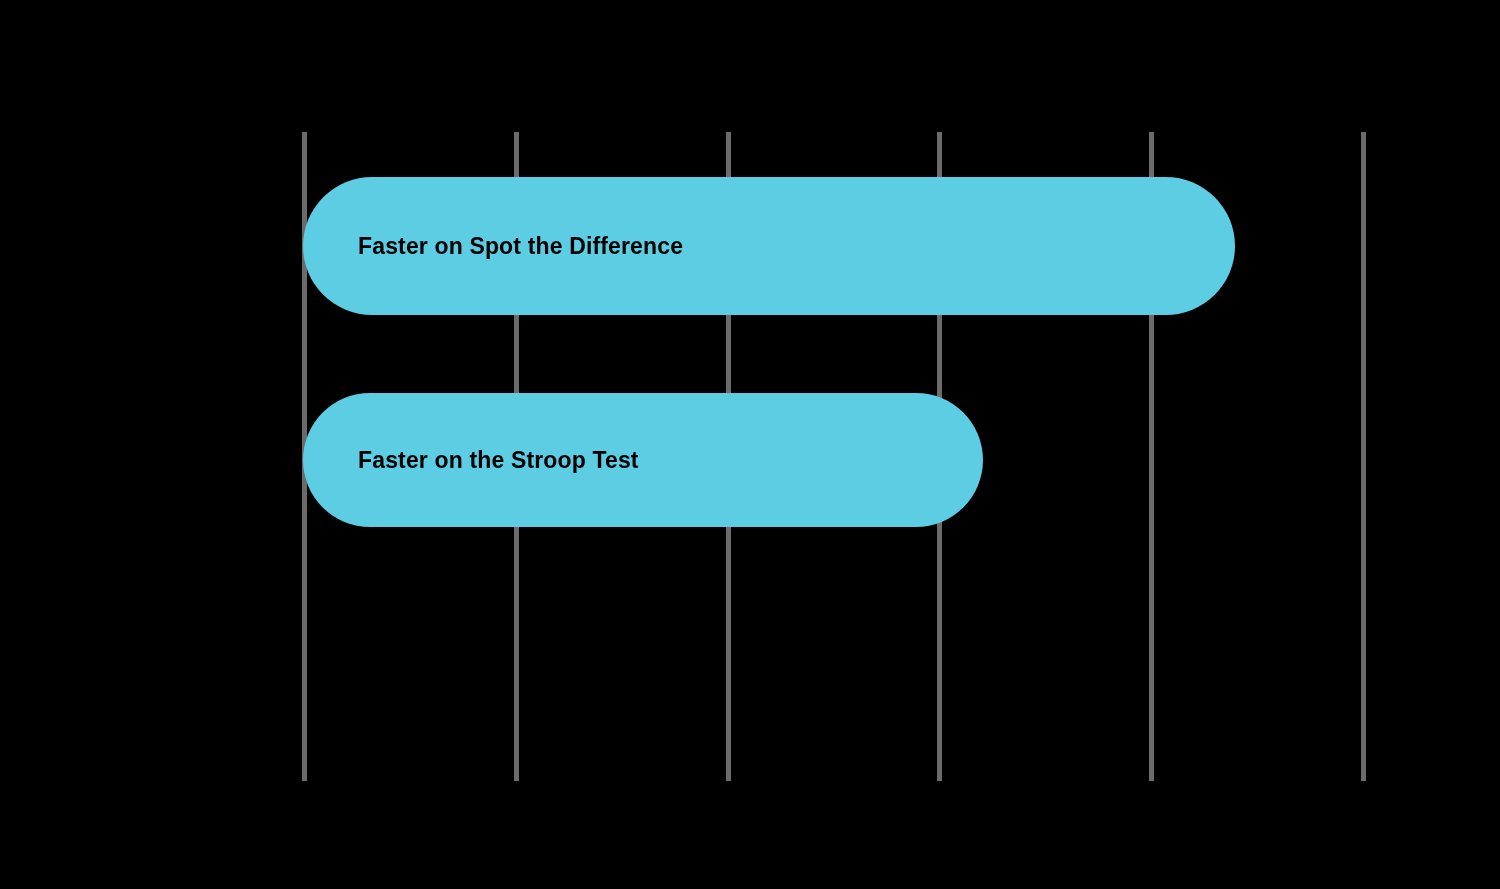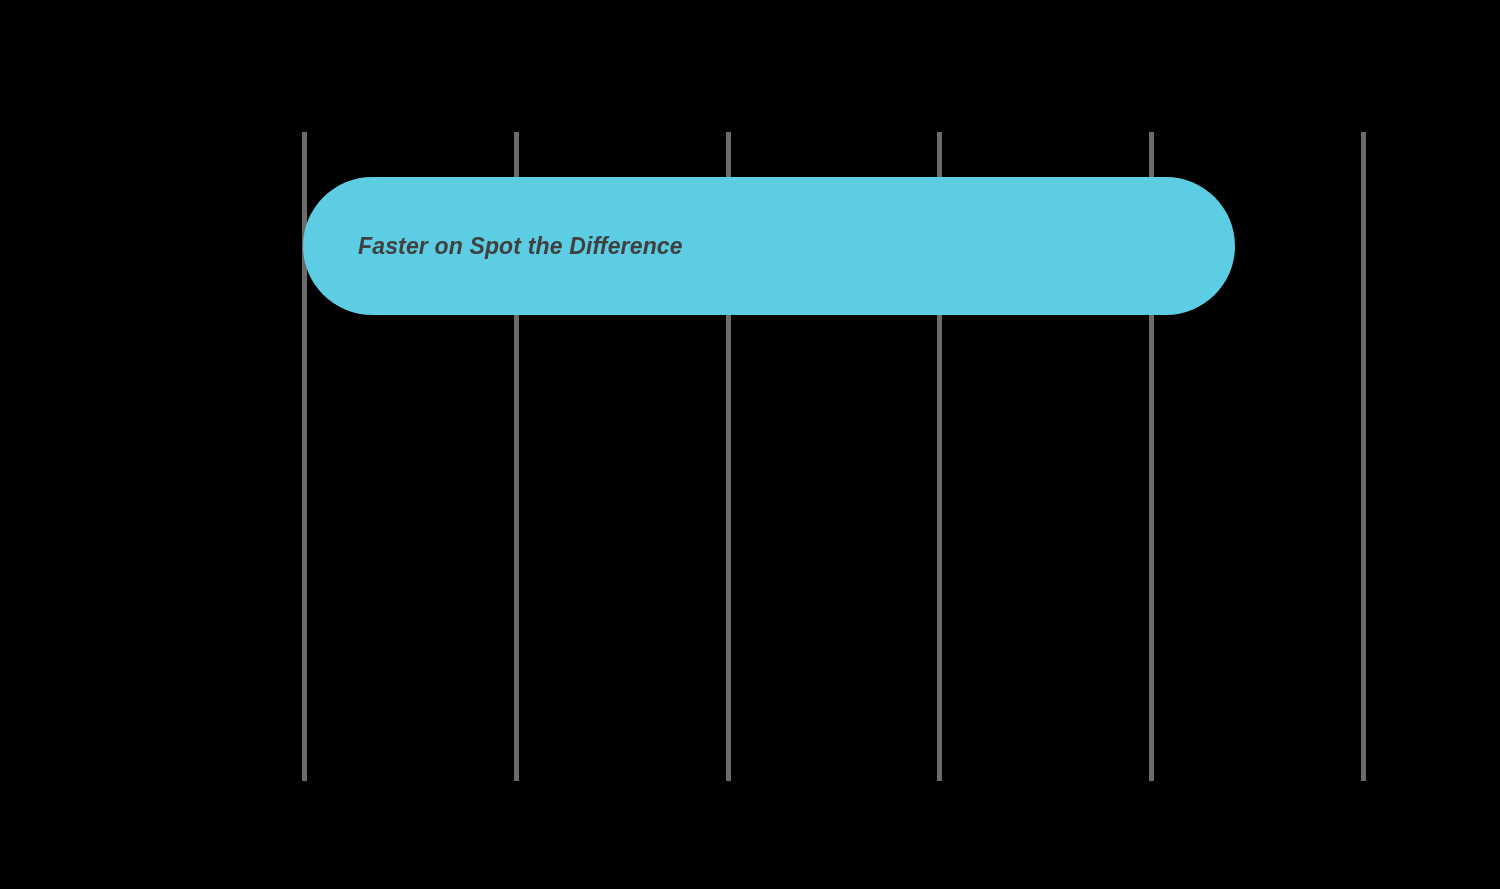--- a/index.html
+++ b/index.html
@@ -35,25 +35,24 @@
   .bar {
     position: absolute;
     display: flex;
     align-items: center;
     border-radius: 999px;
     box-sizing: border-box;
   }
   .bar-label {
     font-size: 23px;
     font-weight: bold;
-    color: #404040;
+    color: #000000;
     letter-spacing: 0.15px;
     white-space: nowrap;
     position: absolute;
-    font-style: italic;
   }
 </style>
 </head>
 <body>
 
 <div id="chart-canvas">
 
   <div class="grid-layer">
     <div class="gridline" style="left:302px"></div>
     <div class="gridline" style="left:514px"></div>
@@ -62,17 +61,20 @@
     <div class="gridline" style="left:1149px"></div>
     <div class="gridline" style="left:1361px"></div>
   </div>
 
   <div class="bars-layer">
 
     <div class="bar" style="left:303px; top:177px; width:932px; height:138px; background:#5ccde2;">
       <span class="bar-label" style="left:55px;">Faster on Spot the Difference</span>
     </div>
 
+    <div class="bar" style="left:303px; top:393px; width:680px; height:134px; background:#5ccde2;">
+      <span class="bar-label" style="left:55px;">Faster on the Stroop Test</span>
+    </div>
 
 
   </div>
 
 </div>
 
 </body></html>

